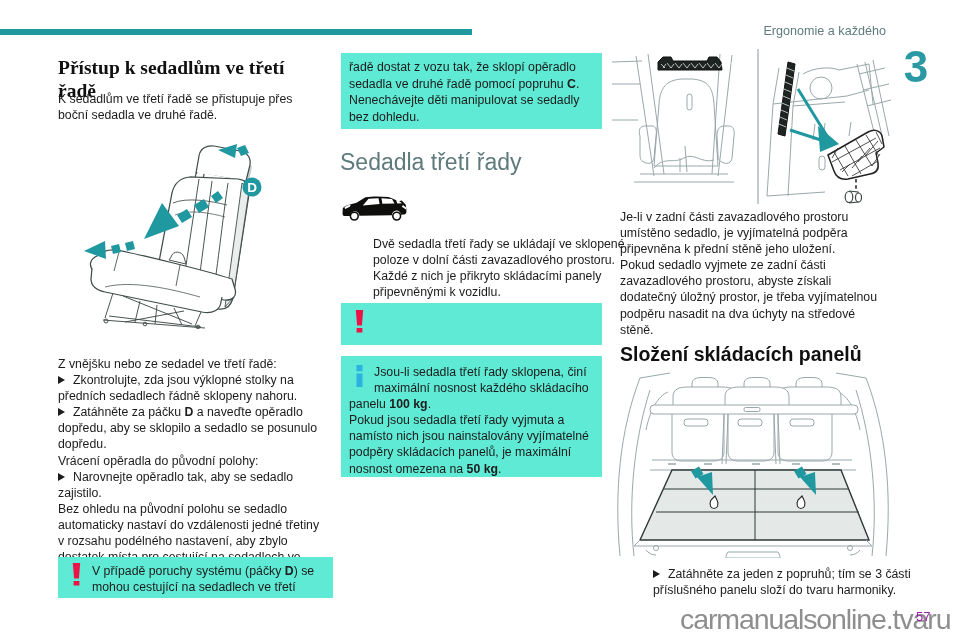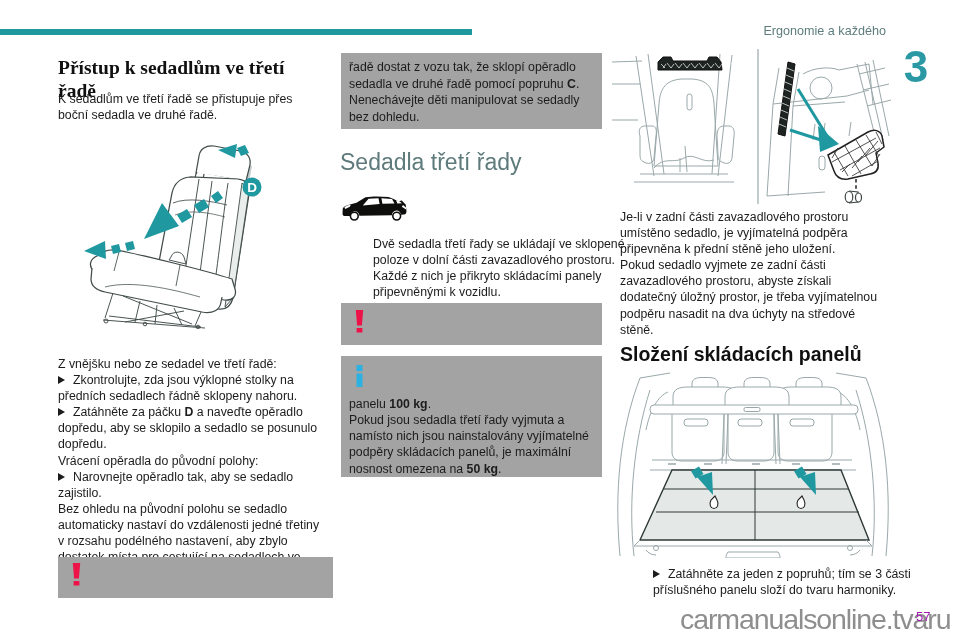--- a/index.html
+++ b/index.html
@@ -1,21 +1,21 @@
 <!DOCTYPE html>
 <html><head>
 <meta charset="utf-8">
 <style>
 html,body{margin:0;padding:0;}
 body{width:960px;height:640px;position:relative;background:#fff;
   font-family:"Liberation Sans", sans-serif;color:#1c1c1c;overflow:hidden;}
 .abs{position:absolute;}
 .body{font-size:12.3px;line-height:16.1px;color:#1c1c1c;white-space:nowrap;}
 .h1{font-size:19.5px;line-height:23px;font-weight:bold;color:#101010;}
-.graybox{background:#a3a3a3;}
+.graybox{background:#5eead4;}
 .tri{display:inline-block;width:0;height:0;border-left:7.5px solid #1c1c1c;border-top:4.6px solid transparent;border-bottom:4.6px solid transparent;margin-right:8px;}
 b{font-weight:bold;}
 </style>
 </head>
 <body>
 
 <div class="abs" style="left:0;top:29px;width:472px;height:6px;background:#1f98a0;"></div>
 
 <div class="abs" style="left:600px;top:24px;width:286px;text-align:right;font-size:12.6px;color:#5e7c7c;">Ergonomie a každého</div>
 
@@ -78,20 +78,21 @@
 Bez ohledu na původní polohu se sedadlo<br>
 automaticky nastaví do vzdálenosti jedné třetiny<br>
 v rozsahu podélného nastavení, aby zbylo<br>
 dostatek místa pro cestující na sedadlech ve<br>
 třetí řadě.</div>
 
 <div class="abs graybox" style="left:58px;top:557px;width:275px;height:41px;">
   <svg class="abs" style="left:14px;top:6px;" width="9" height="23" viewBox="0 0 9 23">
       <path fill="#ed1247" d="M0.8 0 L8.2 0 L6.9 15.5 L2.1 15.5 Z M1.6 18 L7.4 18 L7.4 22.6 L1.6 22.6 Z"></path>
     </svg>
+  <div class="body" style="position:absolute;left:34px;top:6px;">V případě poruchy systému (páčky <b>D</b>) se<br>mohou cestující na sedadlech ve třetí</div>
 </div>
 
 <div class="abs graybox" style="left:341px;top:53px;width:261px;height:76px;">
   <div class="body" style="position:absolute;left:8px;top:6px;line-height:16.6px;">řadě dostat z vozu tak, že sklopí opěradlo<br>sedadla ve druhé řadě pomocí popruhu <b>C</b>.<br>Nenechávejte děti manipulovat se sedadly<br>bez dohledu.</div>
 </div>
 
 <div class="abs" style="left:340px;top:150px;font-size:23px;line-height:25px;color:#5e7a7b;">Sedadla třetí řady</div>
 
 <svg class="abs" width="66" height="26" viewBox="0 0 66 26" style="left:342px;top:196px;">
   <path fill="#0e0e0c" d="M0.8 12.3 C2 10.6 4.5 9.4 8 8.6 L14.5 6.8 L23.5 1.3 C27.5 0.7 31 0.4 34.5 0.4 L46.5 0.9 L51 2.8 L56.5 5.2 L59.8 4.6 L63.8 8.8 L64.4 14.2 C64.7 16.6 64 18.3 62 18.6 L59 18.85 A4.5 4.5 0 0 0 50 19.3 L17.4 19.7 A4.5 4.5 0 0 0 8.2 20 L2.4 20 C1.1 19.9 0.5 19 0.5 17.6 Z"></path>
@@ -105,22 +106,22 @@
 <div class="abs graybox" style="left:341px;top:303px;width:261px;height:42px;">
   <svg class="abs" style="left:14px;top:7px;" width="9" height="23" viewBox="0 0 9 23">
       <path fill="#ed1247" d="M0.8 0 L8.2 0 L6.9 15.5 L2.1 15.5 Z M1.6 18 L7.4 18 L7.4 22.6 L1.6 22.6 Z"></path>
     </svg>
 </div>
 
 <div class="abs graybox" style="left:341px;top:356px;width:261px;height:121px;">
   <svg class="abs" style="left:15px;top:9px;" width="7" height="22" viewBox="0 0 7 22">
       <path fill="#2bb2e2" d="M0.5 0 L6.5 0 L6.5 6.2 L0.5 6.2 Z M0.5 8.6 L6.5 8.6 L6.5 22 L0.5 22 Z"></path>
     </svg>
-  <div class="body" style="position:absolute;left:8px;top:8px;"><br>
-<br>
+  <div class="body" style="position:absolute;left:8px;top:8px;"><span style="padding-left:25px;">Jsou-li sedadla třetí řady sklopena, činí</span><br>
+<span style="padding-left:25px;">maximální nosnost každého skládacího</span><br>
 panelu <b>100 kg</b>.<br>
 Pokud jsou sedadla třetí řady vyjmuta a<br>
 namísto nich jsou nainstalovány vyjímatelné<br>
 podpěry skládacích panelů, je maximální<br>
 nosnost omezena na <b>50 kg</b>.</div>
 </div>
 
 <svg class="abs" width="286" height="162" viewBox="0 0 286 162" style="left:612px;top:44px;" fill="none" stroke="#9aa8aa" stroke-width="1">
   <line x1="146" y1="5" x2="146" y2="160" stroke="#c3cccd" stroke-width="2"></line>
 

